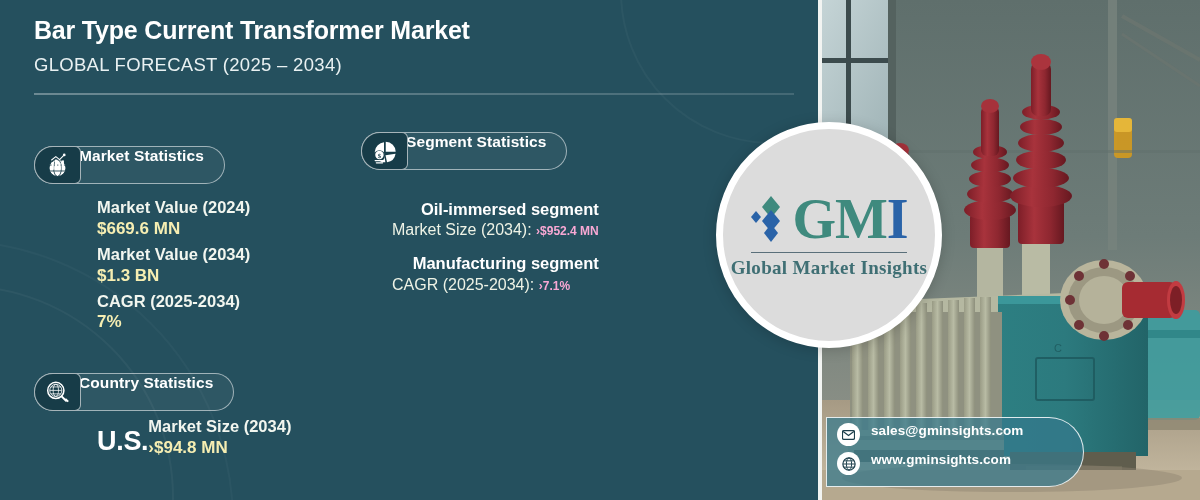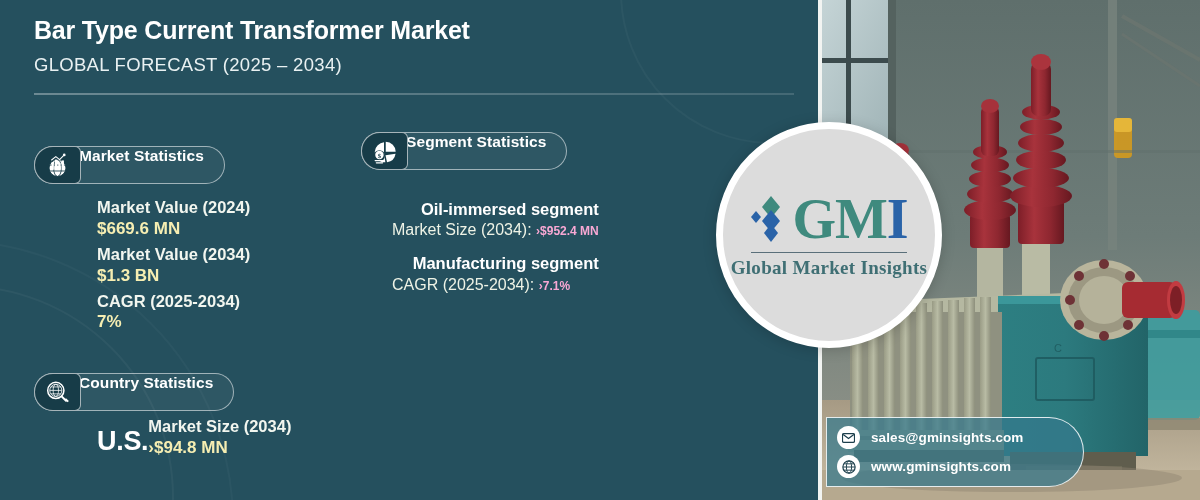--- a/index.html
+++ b/index.html
@@ -135,21 +135,21 @@
   
   .contact{
     position:absolute;left:826px;top:417px;width:258px;height:70px;
     background:rgba(52,120,140,0.72);
     border:1.5px solid rgba(255,255,255,0.85);
     border-radius:0 36px 36px 0;
     box-sizing:border-box;
     display:flex;flex-direction:column;justify-content:center;
     padding-left:10px;
   }
-  .contact-row{display:flex;align-items:center;height:29px;}
+  .contact-row{display:flex;height:29px;}
   .contact-icon{
     width:23px;height:23px;border-radius:50%;background:#ffffff;
     display:flex;align-items:center;justify-content:center;flex:0 0 auto;
   }
   .contact-text{
     color:#ffffff;font-size:13.5px;font-weight:bold;margin-left:11px;letter-spacing:0.1px;
   }
 </style>
 </head>
 <body>

